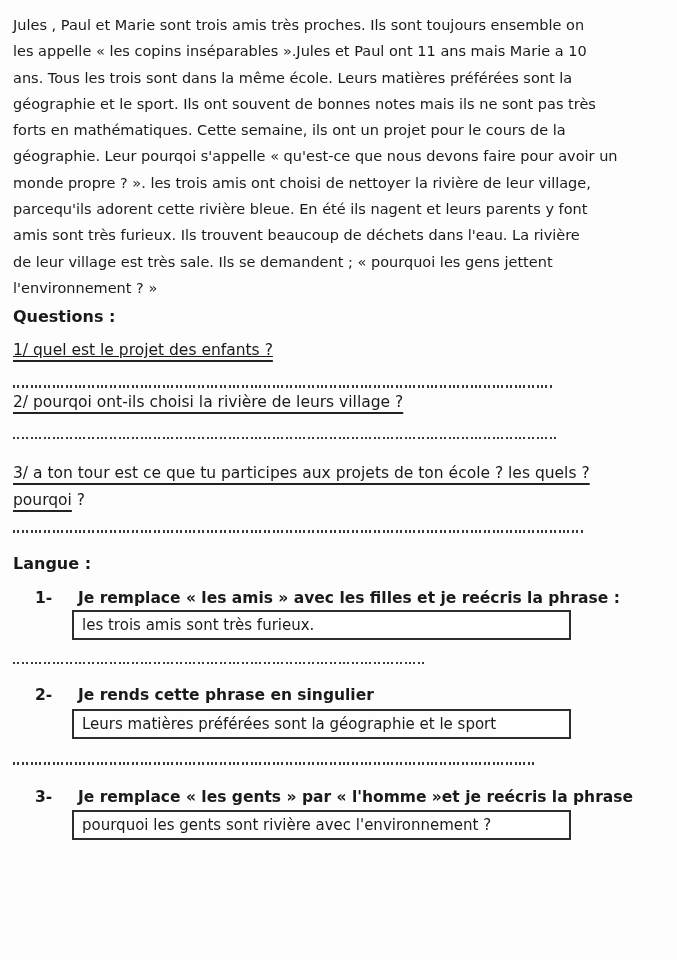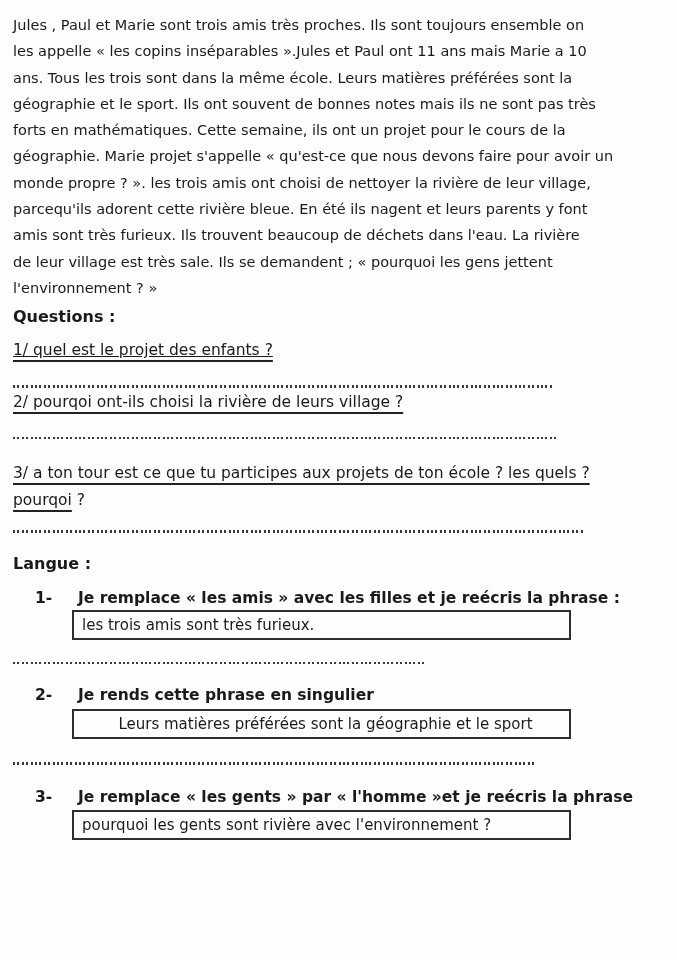--- a/index.html
+++ b/index.html
@@ -71,35 +71,35 @@
     width: 499px; height: 30px;
     box-sizing: border-box;
     border: 2px solid #2e2e2e;
     background: #fefefe;
     display: flex; align-items: center;
     padding-left: 8px;
     font-size: 15px;
     white-space: nowrap;
   }
   .b1 { margin-top: 2px; }
-  .b2 { margin-top: 4px; justify-content: center; }
+  .b2 { margin-top: 4px; }
   .b3 { margin-top: 3px; }
 </style>
 </head>
 <body>
 
 <div class="page">
 
   <div class="story">
     <div class="line">Jules , Paul et Marie sont trois amis très proches. Ils sont toujours ensemble on</div>
     <div class="line">les appelle « les copins inséparables ».Jules et Paul ont 11 ans mais Marie a 10</div>
     <div class="line">ans. Tous les trois sont dans la même école. Leurs matières préférées sont la</div>
     <div class="line">géographie et le sport. Ils ont souvent de bonnes notes mais ils ne sont pas très</div>
     <div class="line">forts en mathématiques. Cette semaine, ils ont un projet pour le cours de la</div>
-    <div class="line">géographie. Marie projet s'appelle « qu'est-ce que nous devons faire pour avoir un</div>
+    <div class="line">géographie. Leur pourqoi s'appelle « qu'est-ce que nous devons faire pour avoir un</div>
     <div class="line">monde propre ? ». les trois amis ont choisi de nettoyer la rivière de leur village,</div>
     <div class="line">parcequ'ils adorent cette rivière bleue. En été ils nagent et leurs parents y font</div>
     <div class="line">amis sont très furieux. Ils trouvent beaucoup de déchets dans l'eau. La rivière</div>
     <div class="line">de leur village est très sale. Ils se demandent ; « pourquoi les gens jettent</div>
     <div class="line">l'environnement ? »</div>
   </div>
 
   <div class="section-heading questions-heading">Questions :</div>
 
   <div class="question q1">

